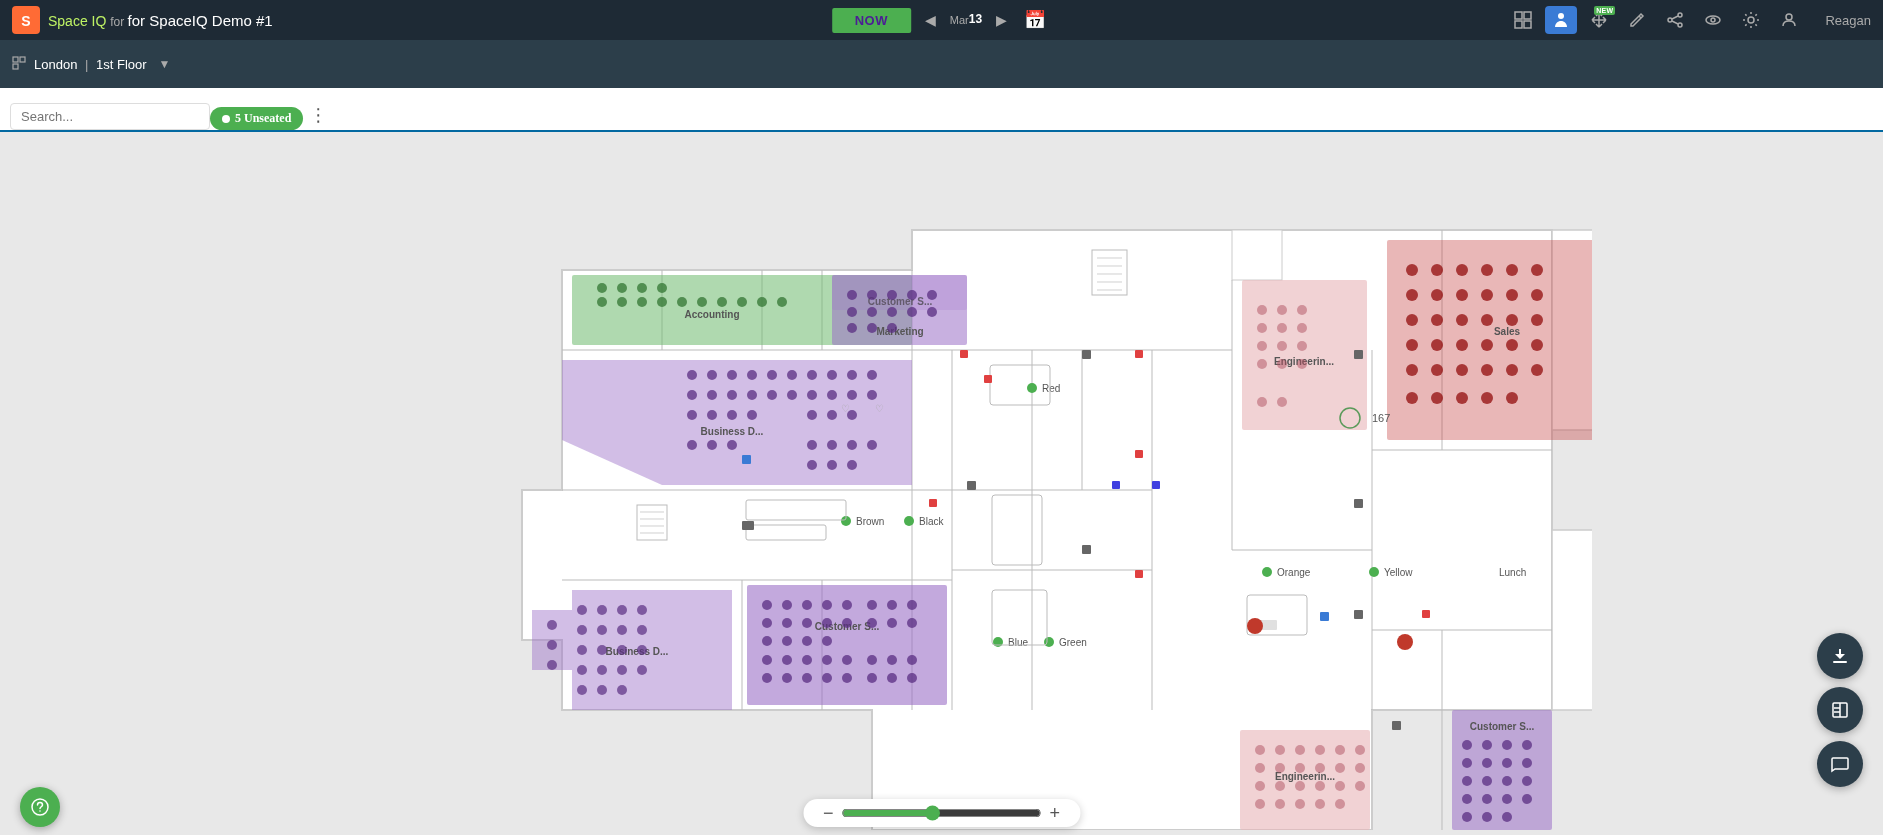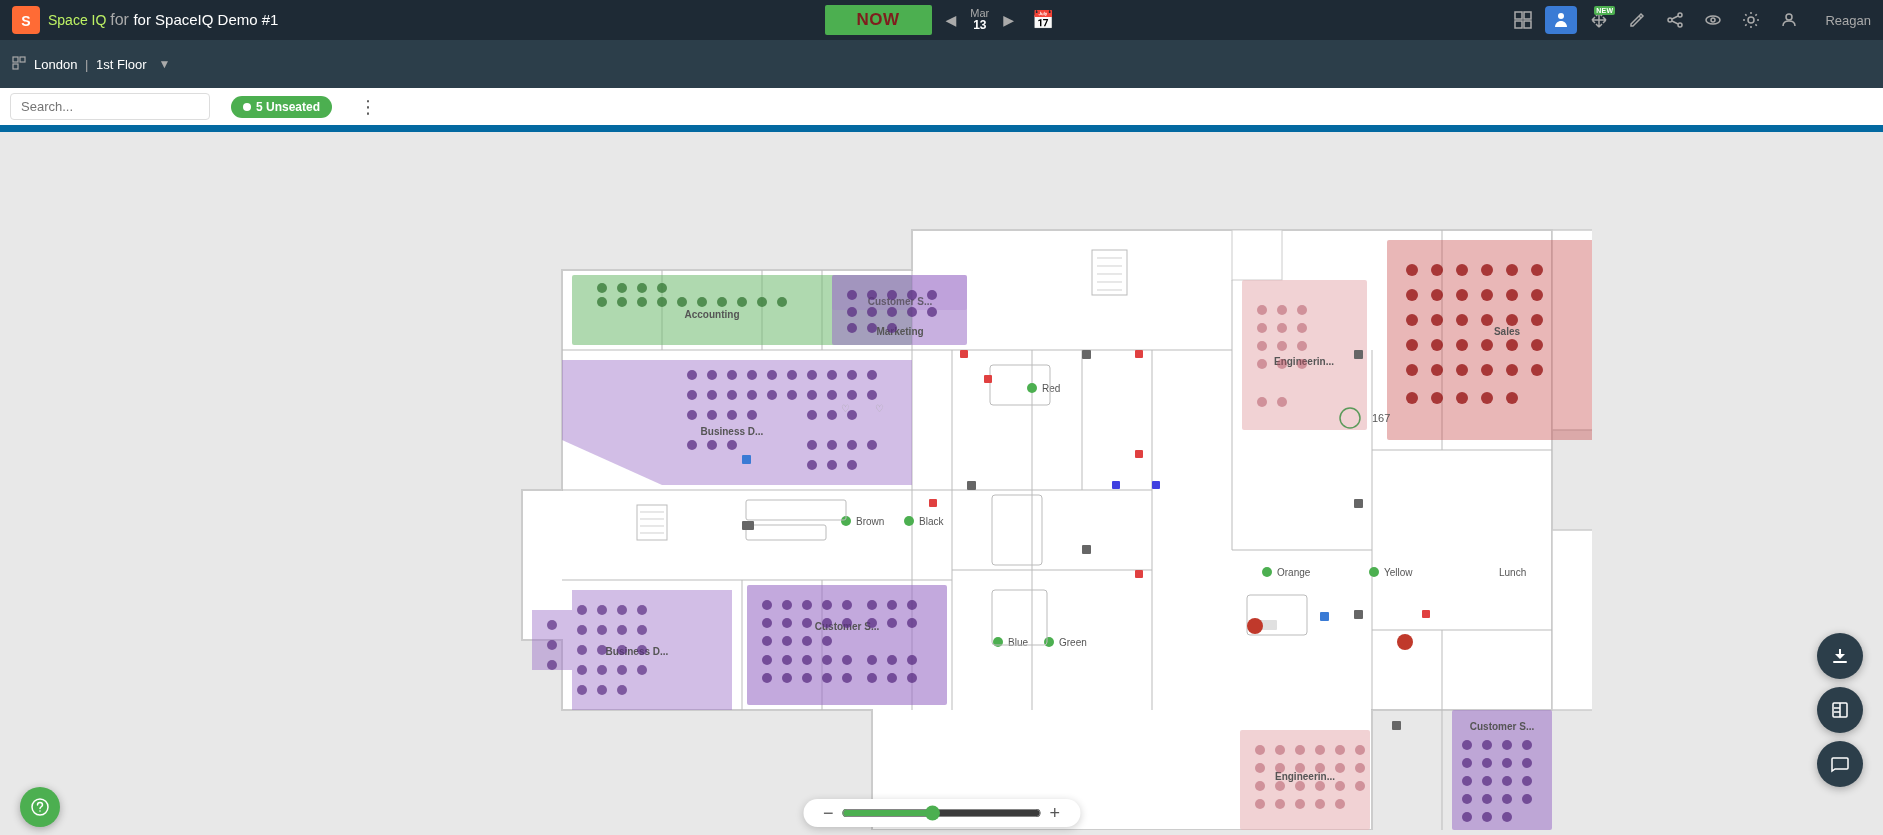--- a/index.html
+++ b/index.html
@@ -36,40 +36,40 @@
     #topbar-center {
       display: flex;
       align-items: center;
       gap: 8px;
       position: absolute;
       left: 50%;
       transform: translateX(-50%);
     }
     #now-btn {
       background: #4caf50;
-      color: #7f1d1d;
-      border: none;
-      padding: 5px 32px;
-      font-size: 17px;
+      color: #4c1d95;
+      border: none;
+      padding: 5px 23px;
+      font-size: 13px;
       font-weight: 600;
       cursor: pointer;
       border-radius: 2px;
       letter-spacing: 0.5px;
     }
     .nav-arrow {
       background: none;
       border: none;
       color: #aaa;
       font-size: 14px;
       cursor: pointer;
       padding: 4px 6px;
     }
     #date-display {
       display: flex;
-      flex-direction: column;
+      flex-direction: row;
       align-items: center;
       color: white;
       line-height: 1.1;
     }
     #date-month { font-size: 11px; color: #aaa; }
     #date-day { font-size: 12px; font-weight: 600; }
     #calendar-icon-btn {
       background: none;
       border: none;
       color: #aaa;
@@ -140,24 +140,24 @@
       cursor: pointer;
       font-size: 12px;
       padding: 2px 4px;
     }
 
     
     #filterbar {
       background: white;
       height: 44px;
       display: flex;
-      align-items: center;
+      align-items: flex-end;
       padding: 0 10px;
-      gap: 21px;
-      border-bottom: 7px solid #0369a1;
+      gap: 0;
+      border-bottom: 2px solid #0369a1;
     }
     #search-input {
       border: 1px solid #ddd;
       border-radius: 4px;
       padding: 5px 10px;
       font-size: 13px;
       width: 200px;
       outline: none;
     }
     #unseated-badge {
@@ -165,20 +165,21 @@
       color: white;
       border: none;
       border-radius: 20px;
       padding: 4px 12px;
       font-size: 12px;
       font-weight: 600;
       cursor: pointer;
       display: flex;
       align-items: center;
       gap: 5px;
+      font-family: Liberation Serif, serif;
     }
     #unseated-dot {
       width: 8px; height: 8px;
       border-radius: 50%;
       background: white;
     }
     #more-options-btn {
       background: none;
       border: none;
       color: #555;
@@ -286,21 +287,21 @@
 <body>
 
 <div id="topbar">
   <div id="brand">
     <svg id="brand-logo" viewBox="0 0 28 28">
       <rect width="28" height="28" rx="4" fill="#ff6b35"></rect>
       <text x="14" y="20" text-anchor="middle" fill="white" font-size="14" font-weight="700">S</text>
     </svg>
     <span id="brand-name">
       <span style="color:#bef264">Space IQ</span>
-      <span style="color:#aaa; font-size:16px"> for </span>
+      <span style="color:#aaa; font-size:12px"> for </span>
       <span style="color:white; font-size:15px">for SpaceIQ Demo #1</span>
     </span>
   </div>
 
   <div id="topbar-center">
     <button id="now-btn">NOW</button>
     <button class="nav-arrow">◀</button>
     <div id="date-display">
       <span id="date-month">Mar</span>
       <span id="date-day">13</span>

